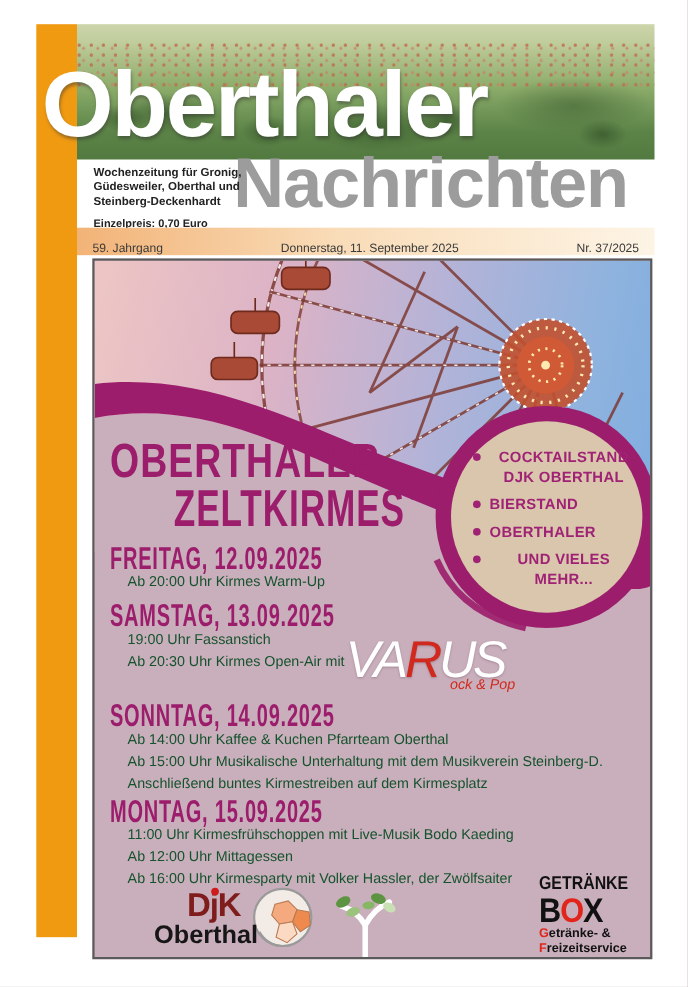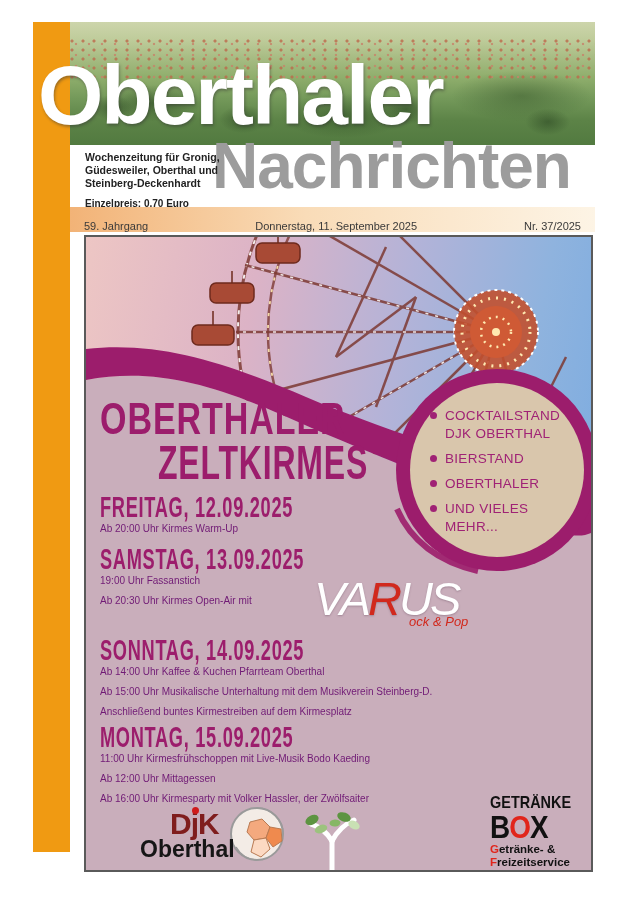--- a/index.html
+++ b/index.html
@@ -64,27 +64,27 @@
   .wavesvg { position:absolute; left:0; top:0; z-index:3; }
   .pt1, .pt2 {
     position:absolute; z-index:4; font-weight:bold; color:#9c1d6c; line-height:1;
     transform-origin:left top; white-space:nowrap;
   }
   .pt1 { left:14px; top:160px; font-size:37px; transform:scale(.92,1.18); letter-spacing:1px; }
   .pt2 { left:72px; top:202px; font-size:40px; transform:scale(.8,1.18); letter-spacing:1px; }
   .bubble { position:absolute; left:344px; top:170px; width:150px; z-index:5; }
   .bubble .item { display:flex; gap:8px; margin-bottom:7px; }
   .bubble .dot { width:7px; height:7px; border-radius:50%; background:#a02275; margin-top:5px; flex:none; }
-  .bubble .txt { font-size:13.5px; font-weight:normal; color:#a02275; line-height:18px; letter-spacing:.3px; }
+  .bubble .txt { font-size:13.5px; font-weight:bold; color:#a02275; line-height:18px; letter-spacing:.3px;text-align:center; }
   .day { position:absolute; left:14px; z-index:4; }
   .day .dh {
     font-size:26px; font-weight:bold; color:#9c1d6c; line-height:1;
     transform:scale(.7,1.1); transform-origin:left top; white-space:nowrap; letter-spacing:1px;
   }
-  .day .ln { font-size:10px; color:#701a75; line-height:20px; white-space:nowrap; }
+  .day .ln { font-size:13px; color:#14532d; line-height:20px; white-space:nowrap;margin-left:16px; }
   .day .ln:first-of-type { margin-top:8px; }
   .d1 { top:256px; } .d2 { top:308px; } .d3 { top:399px; } .d4 { top:486px; }
   
   .varus { position:absolute; left:228px; top:338px; z-index:4; font-style:italic; font-weight:normal; line-height:1; }
   .varus .big { font-size:47px; letter-spacing:-3px; color:#fff; text-shadow:0 1px 2px rgba(90,60,80,.35); }
   .varus .red { color:#d1291d; }
   .varus .tag { position:absolute; right:-10px; bottom:-6px; color:#d1291d; font-size:13px; white-space:nowrap; }
   
   .djk { position:absolute; left:46px; top:568px; width:175px; height:62px; z-index:4; }
   .djk svg { position:absolute; left:96px; top:0; }

